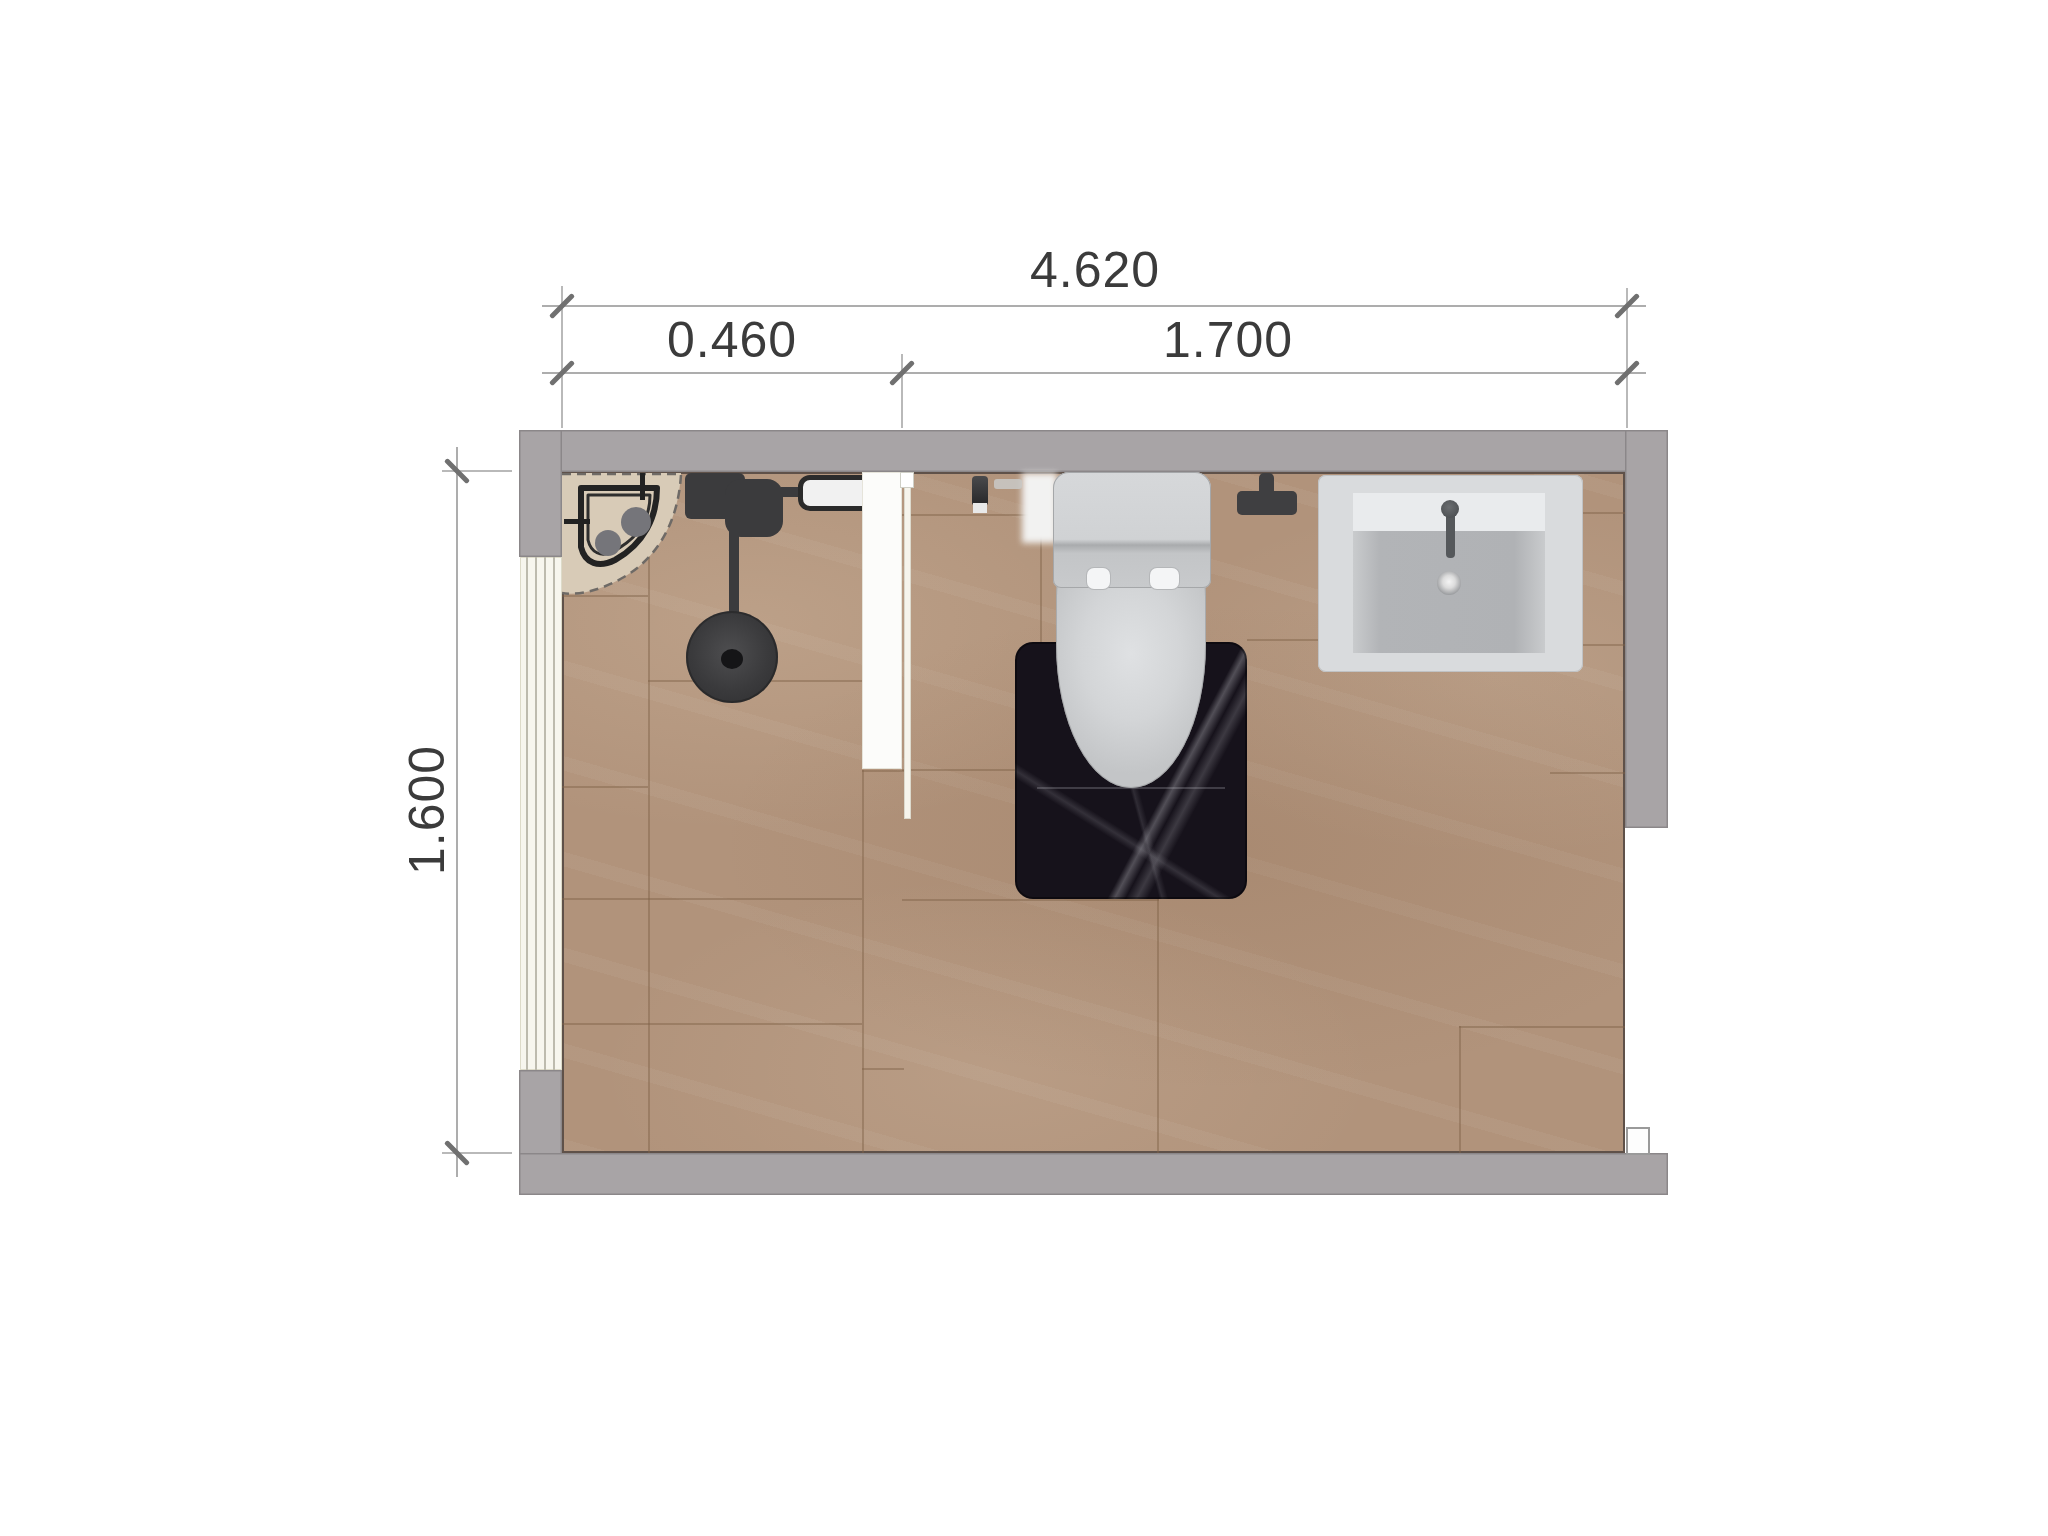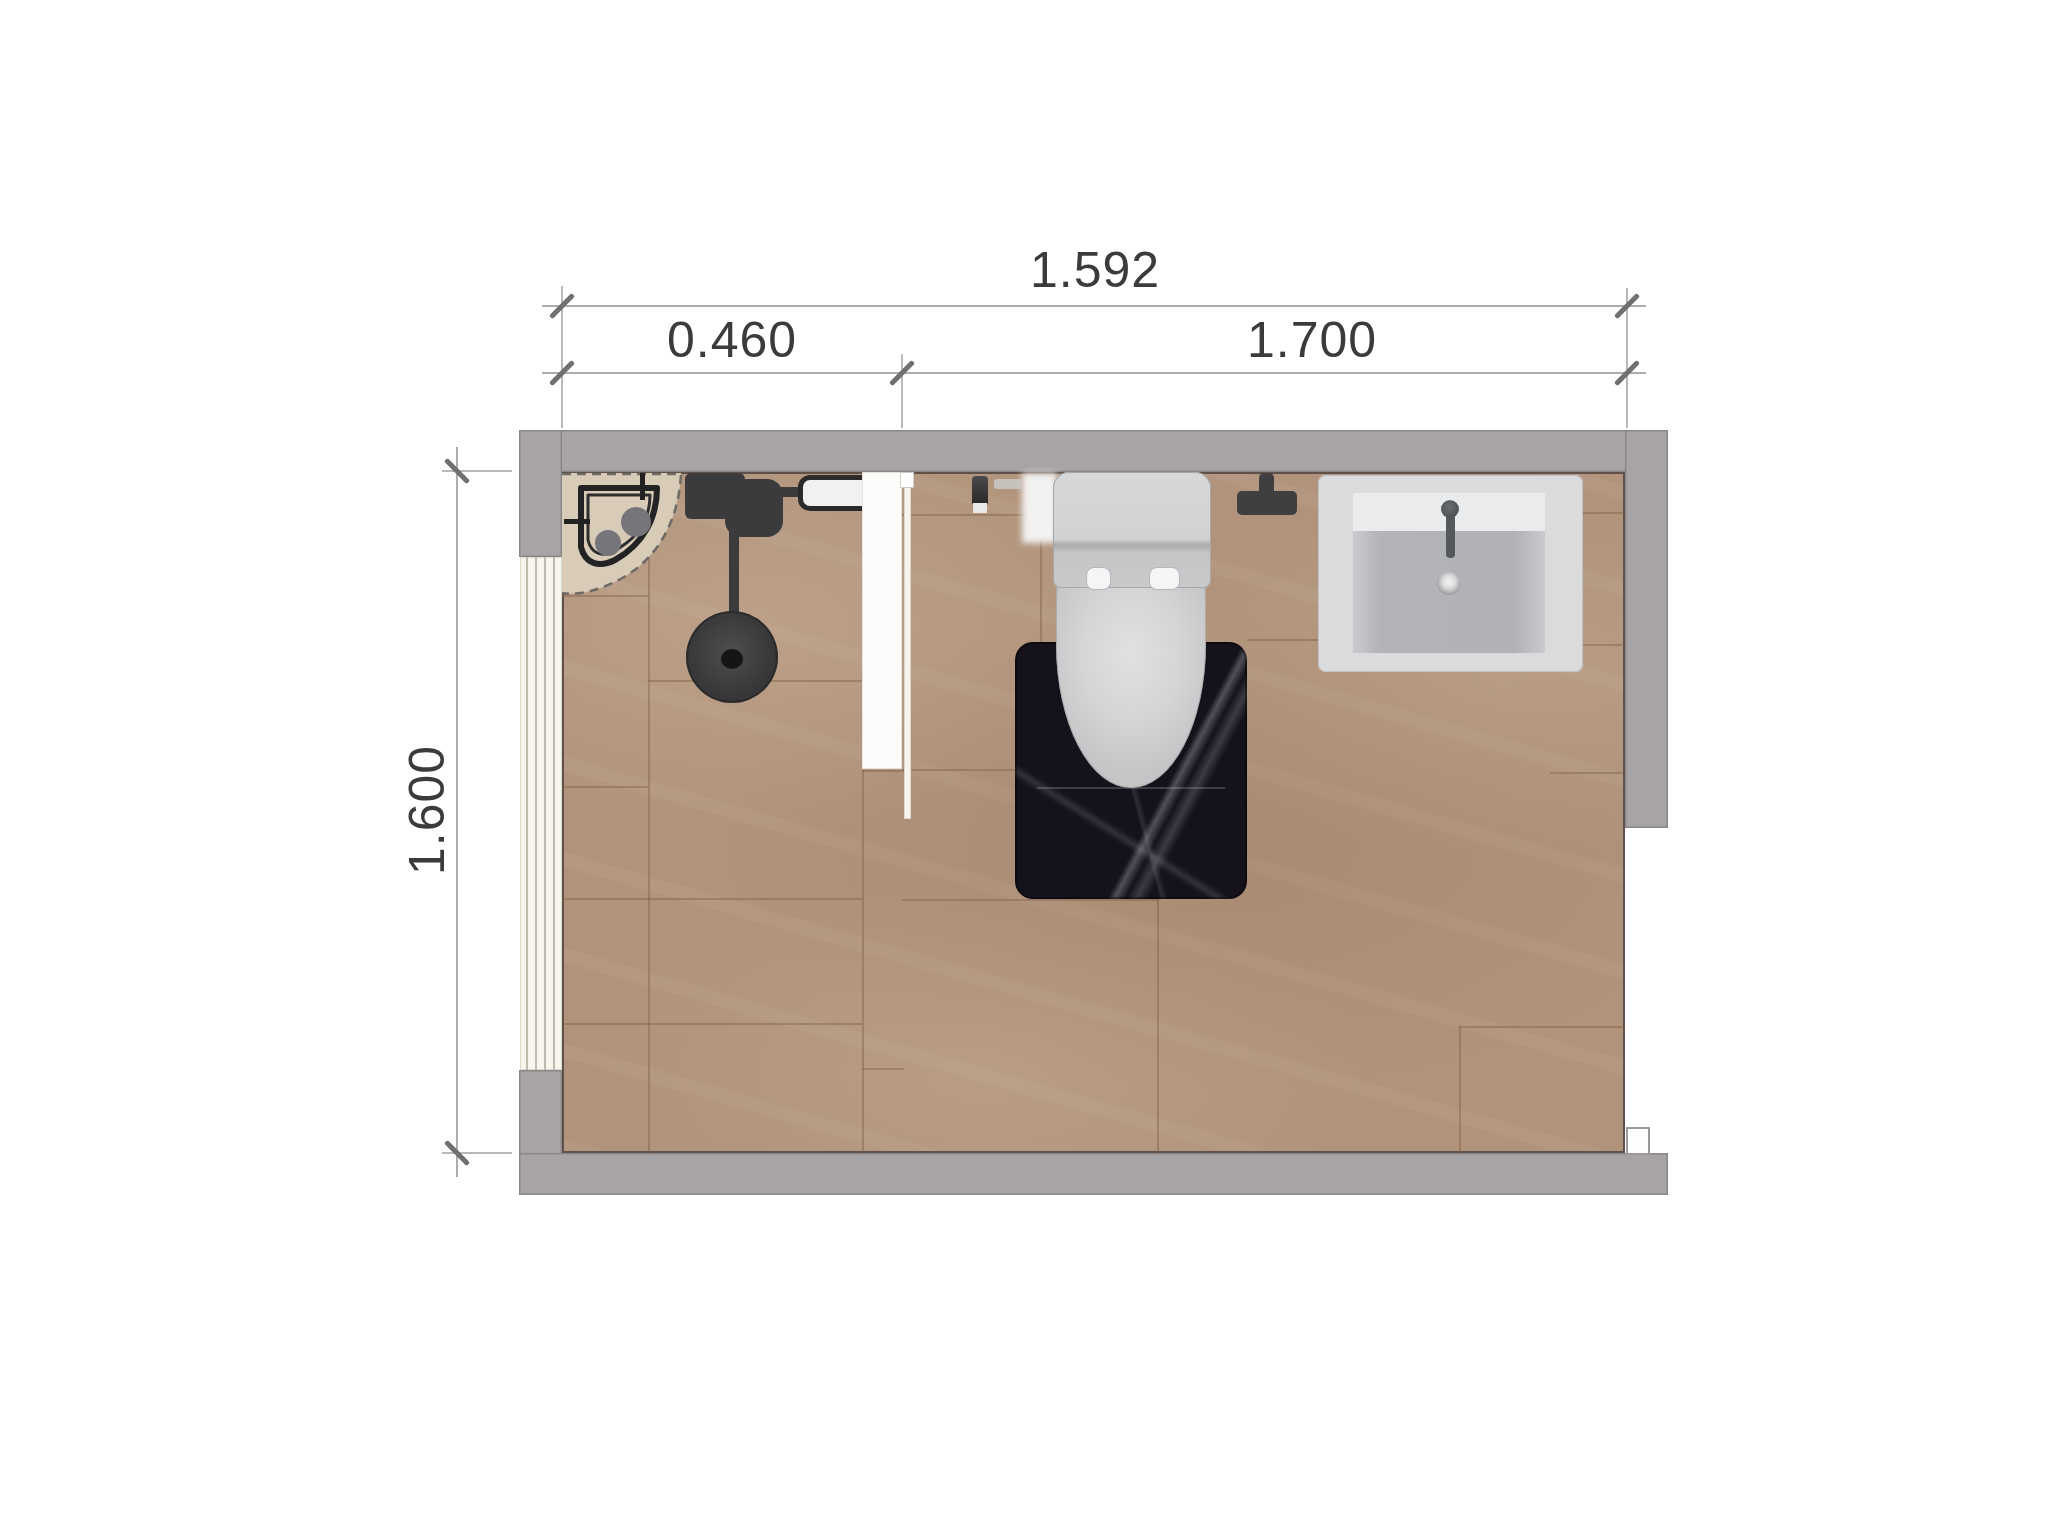--- a/index.html
+++ b/index.html
@@ -103,23 +103,23 @@
   <div class="abs ext" style="left:561px;top:286px;width:2px;height:142px;"></div>
   <div class="abs ext" style="left:901px;top:354px;width:2px;height:74px;"></div>
   <div class="abs ext" style="left:1626px;top:288px;width:2px;height:140px;"></div>
 
   <div class="abs tick slash" style="left:562px;top:306px;"></div>
   <div class="abs tick slash" style="left:1627px;top:306px;"></div>
   <div class="abs tick slash" style="left:562px;top:373px;"></div>
   <div class="abs tick slash" style="left:902px;top:373px;"></div>
   <div class="abs tick slash" style="left:1627px;top:373px;"></div>
 
-  <div class="abs dim-label" style="left:1095px;top:270px;">1.592</div>
+  <div class="abs dim-label" style="left:1095px;top:270px;">4.620</div>
   <div class="abs dim-label" style="left:732px;top:340px;">0.460</div>
-  <div class="abs dim-label" style="left:1312px;top:340px;">1.700</div>
+  <div class="abs dim-label" style="left:1228px;top:340px;">1.700</div>
 
   <div class="abs dim-v" style="left:456px;top:447px;height:730px;"></div>
   <div class="abs ext dim-h" style="left:442px;top:470px;width:70px;height:2px;"></div>
   <div class="abs ext dim-h" style="left:442px;top:1152px;width:70px;height:2px;"></div>
   <div class="abs tick backslash" style="left:457px;top:471px;"></div>
   <div class="abs tick backslash" style="left:457px;top:1153px;"></div>
   <div class="abs dim-label rot" style="left:427px;top:810px;">1.600</div>
 
   <div id="floor" class="abs" style="left:562px;top:472px;width:1063px;height:681px;">
 

